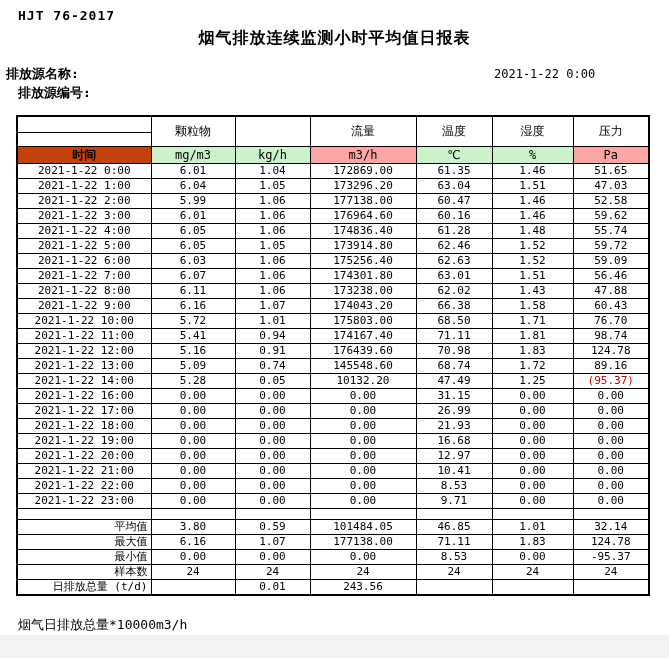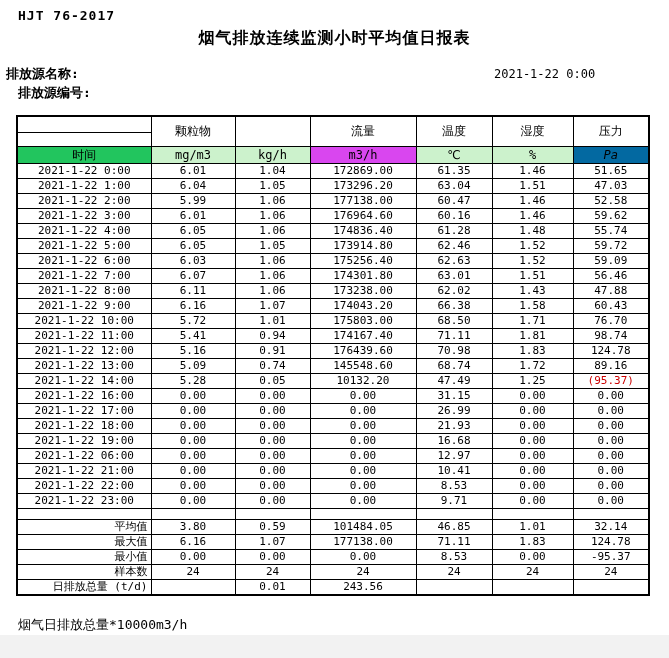--- a/index.html
+++ b/index.html
@@ -55,27 +55,27 @@
               <div class="split-line"></div>
             </td>
             <td>颗粒物</td>
             <td></td>
             <td>流量</td>
             <td>温度</td>
             <td>湿度</td>
             <td>压力</td>
           </tr>
           <tr class="unit-row">
-            <td style="background: #22c55e;">时间</td>
+            <td style="background: #c2410c; font-weight: bold;">时间</td>
             <td style="background: rgb(204, 242, 204); margin-left: 24px;">mg/m3</td>
             <td style="background: rgb(204, 242, 204);">kg/h</td>
-            <td style="background: #d946ef; text-align: center;">m3/h</td>
+            <td style="background: #fca5a5; text-align: center;">m3/h</td>
             <td style="background: rgb(204, 242, 204);">℃</td>
             <td style="background: rgb(204, 242, 204);">%</td>
-            <td style="background: #0369a1; font-style: italic;">Pa</td>
+            <td style="background: #fca5a5;">Pa</td>
           </tr>
         </thead>
       <tbody>
           <tr class="data-row">
             <td>2021-1-22 0:00</td>
             <td>6.01</td>
             <td>1.04</td>
             <td>172869.00</td>
             <td>61.35</td>
             <td>1.46</td>
@@ -237,21 +237,21 @@
           <tr class="data-row">
             <td>2021-1-22 19:00</td>
             <td>0.00</td>
             <td>0.00</td>
             <td>0.00</td>
             <td>16.68</td>
             <td>0.00</td>
             <td>0.00</td>
           </tr>
           <tr class="data-row">
-            <td>2021-1-22 06:00</td>
+            <td>2021-1-22 20:00</td>
             <td>0.00</td>
             <td>0.00</td>
             <td>0.00</td>
             <td>12.97</td>
             <td>0.00</td>
             <td>0.00</td>
           </tr>
           <tr class="data-row">
             <td>2021-1-22 21:00</td>
             <td>0.00</td>

